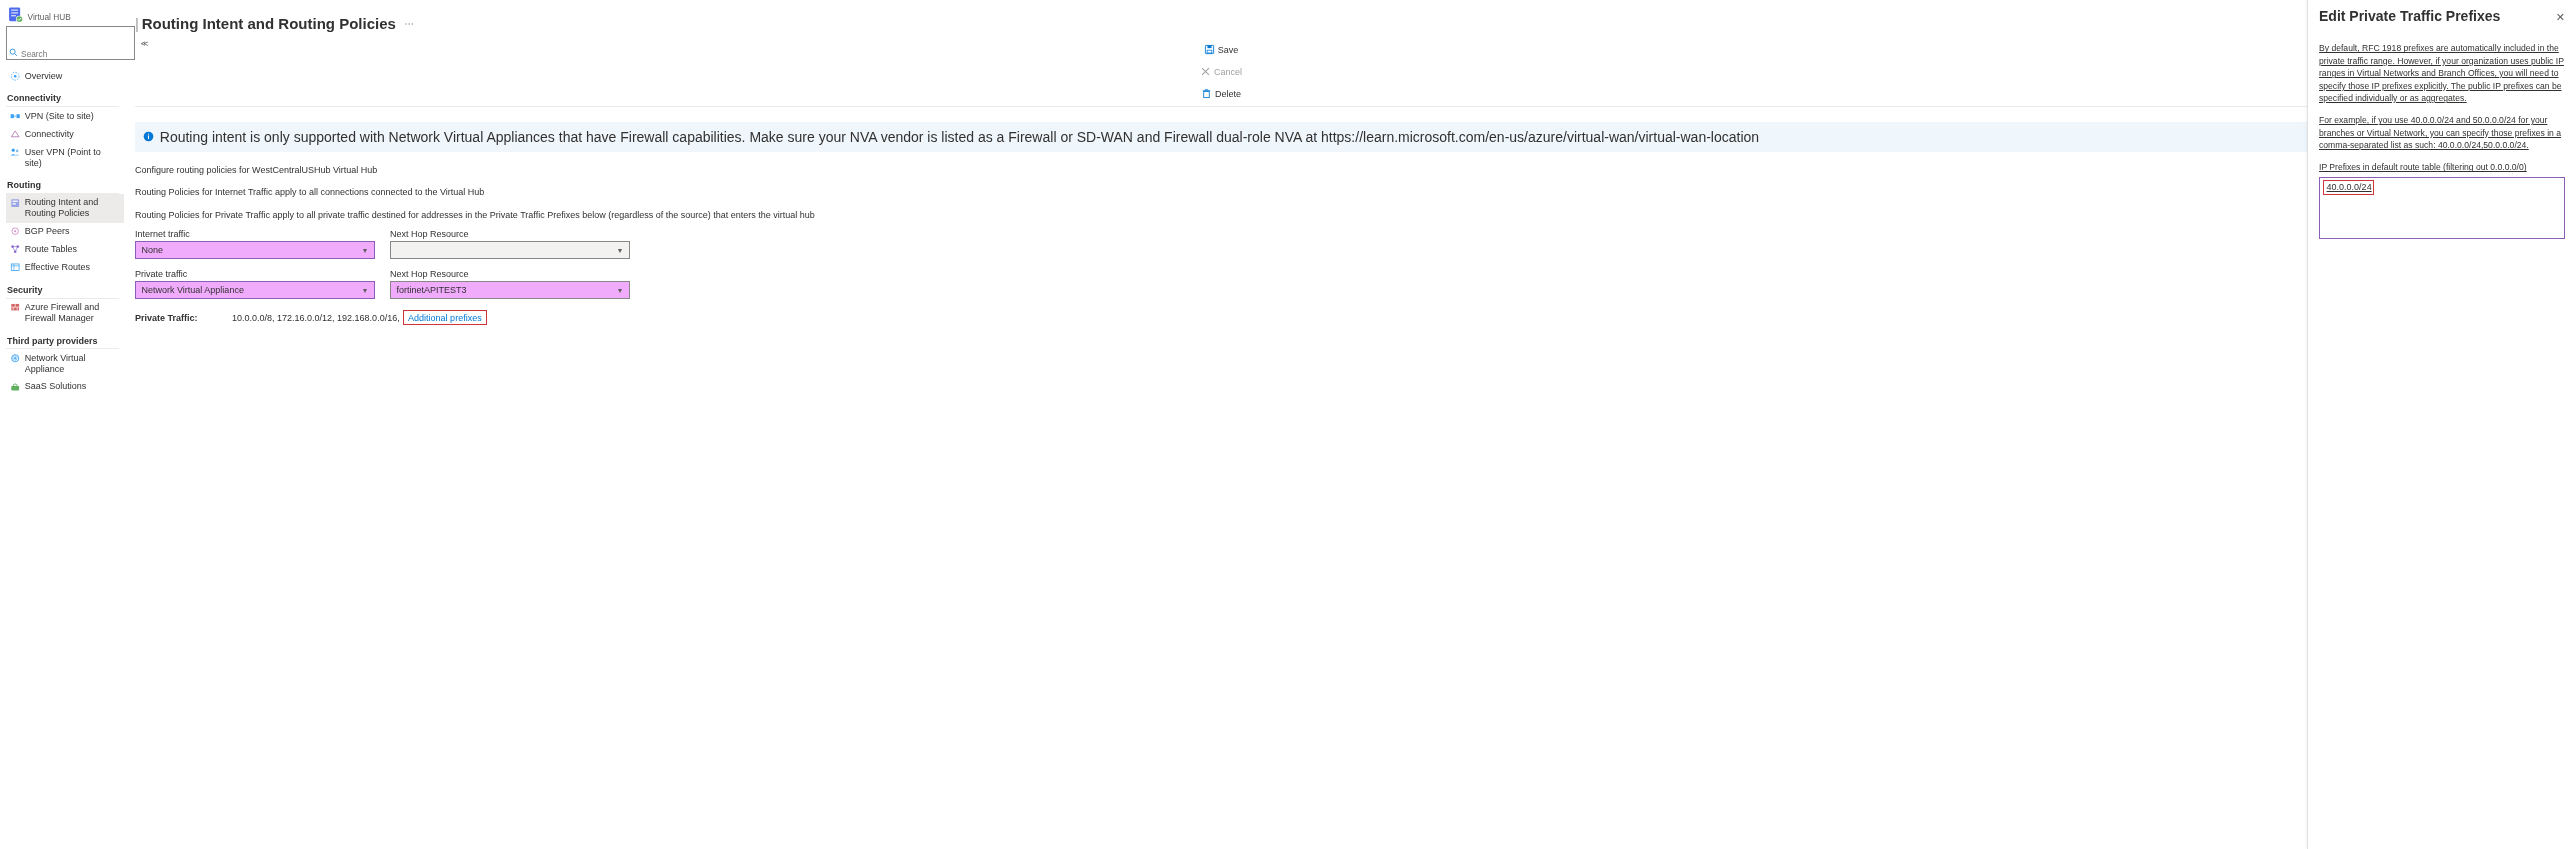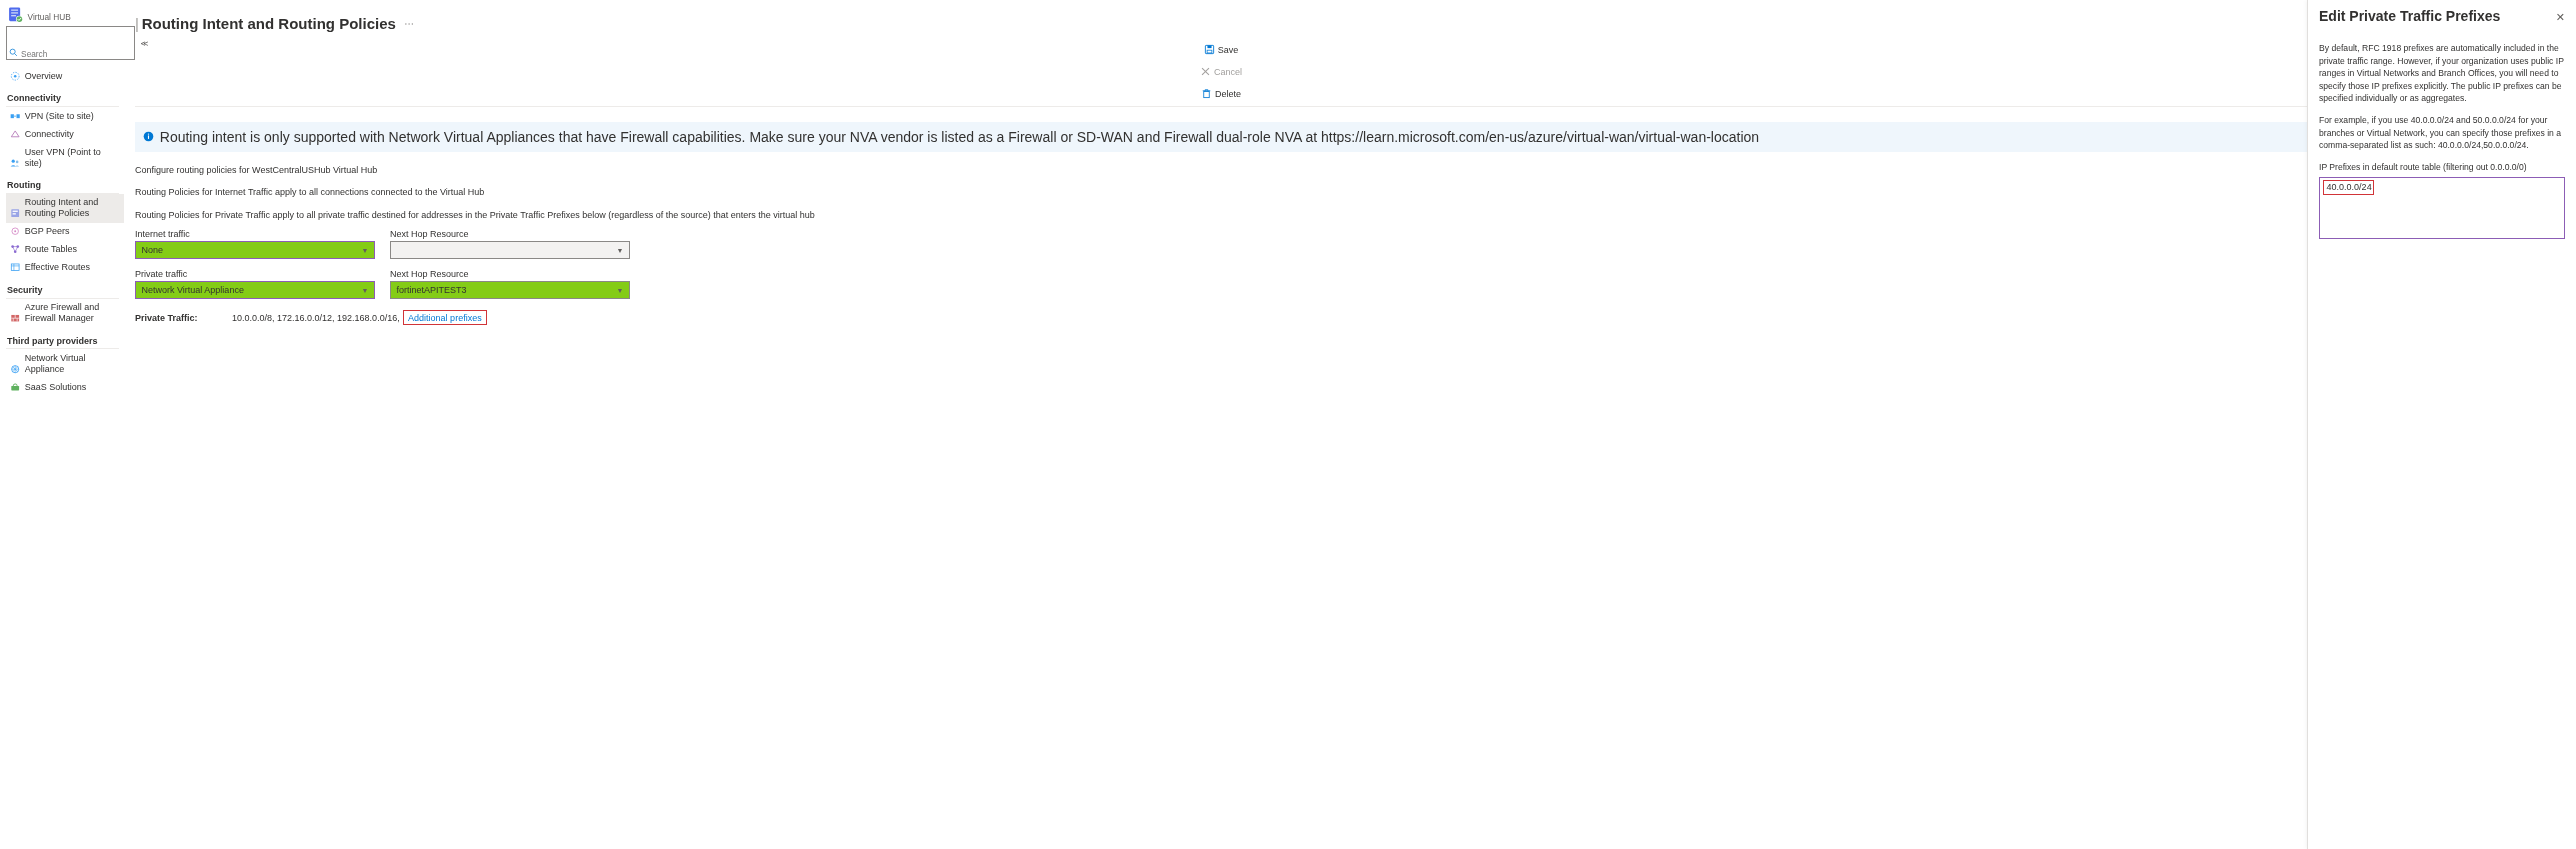--- a/index.html
+++ b/index.html
@@ -6,21 +6,21 @@
   body { font-family: "Segoe UI", Arial, sans-serif; font-size:9px; color:#323130; background:#fff; display:flex; height:100vh; overflow:hidden;}
   .sidebar { width:124px; padding:5.5px 0 0 5.5px; border-right:none; flex-shrink:0;}
   .hub-head { display:flex; align-items:center; margin-bottom:4.1px; }
   .hub-icon-wrap { width:16.6px; height:16.6px; position:relative; margin-right:4.1px; margin-left:1.4px;}
   .hub-icon-wrap svg { width:16.6px; height:16.6px; }
   .hub-name { font-size:8.3px; color:#605e5c; margin-top:5.5px;}
   .search-wrap { display:flex; align-items:center; margin:2.8px 0 7px 0;}
   .search-box { flex:1; display:flex; align-items:flex-end; border:0.7px solid #8a8886; height:34px; padding:0 2.8px; background:#fff;}
   .search-box input { border:none; outline:none; font-size:8.3px; flex:1; background:transparent;}
   .collapse-chev { margin-left:5.5px; color:#605e5c; font-size:7.6px;}
-  .menu-item { display:flex; align-items:flex-end; padding:3.5px 4.1px; font-size:9px; color:#323130; cursor:pointer; line-height:1.2;}
+  .menu-item { display:flex; align-items:flex-start; padding:3.5px 4.1px; font-size:9px; color:#323130; cursor:pointer; line-height:1.2;}
   .menu-item .mi-icon { width:11px; height:11px; margin-right:4.1px; flex-shrink:0; display:flex; align-items:center; justify-content:center;}
   .menu-item .mi-icon svg { width:10.4px; height:10.4px; }
   .menu-item.selected { background:#edebe9; }
   .section-head { font-weight:600; font-size:9px; padding:5.5px 1.4px 2.8px 1.4px; color:#323130; border-bottom:0.7px solid #edebe9; margin-right:5.5px; margin-top:2.8px;}
   .menu-text { flex:1; }
 
   .main { flex:1; padding:0 0 0 11px; display:flex; flex-direction:column; overflow:hidden;}
   .topbar { padding-top:15px; display:flex; align-items:center; }
   .pipe { font-size:15px; color:#a19f9d; margin-right:2.8px; font-weight:300;}
   .title { font-size:15px; font-weight:600; }
@@ -29,35 +29,35 @@
   .tbtn { display:flex; align-items:center; font-size:9px; cursor:pointer; }
   .tbtn .ti { width:11px; height:11px; margin-right:2.8px; display:flex; align-items:center; justify-content:center;}
   .tbtn.disabled { color:#a19f9d; }
   .hr { border-bottom:0.7px solid #edebe9; margin-top:7px; margin-right:0;}
   .infobox { background:#eff6fc; display:flex; align-items:flex-start; padding:7px 8.3px; margin-top:15px; font-size:14px; color:#323130; }
   .infobox .ii { width:11px; height:11px; margin-right:5.5px; flex-shrink:0;}
   .desc { font-size:9px; margin-top:12.4px; color:#323130;}
   .row2 { display:flex; gap:15px; margin-top:9.7px;}
   .field { width:240px; }
   .field label { font-size:9px; display:block; margin-bottom:2.1px;}
-  .select { border:0.7px solid #8a8886; height:18px; display:flex; align-items:center; justify-content:space-between; padding:0 5.5px; font-size:9px; background:#84cc16;}
+  .select { border:0.7px solid #8a8886; height:18px; display:flex; align-items:center; justify-content:space-between; padding:0 5.5px; font-size:9px; background:#f0abfc;}
   .select.purple { border:0.7px solid #8c5db5;}
   .select.disabled { background:#f3f2f1; color:#a19f9d;}
   .chev { color:#605e5c; font-size:7px;}
   .ptrow { display:flex; align-items:center; margin-top:11px;}
   .ptlabel { font-weight:600; width:97px;}
   .ptval { width:171px;}
   .linkbox { border:1.4px solid #d13438; padding:1.4px 4.1px;}
   .linkbox a { color:#0078d4; text-decoration:none; font-size:9px;}
 
   .panel { width:269px; border-left:0.7px solid #e1dfdd; padding:8.3px 11px 0 11px; flex-shrink:0; box-shadow:-1.4px 0 4.1px rgba(0,0,0,0.05); height:100vh;}
   .panel-head { display:flex; justify-content:space-between; align-items:flex-end;}
   .panel-title { font-size:14px; font-weight:600;}
   .close-x { font-size:11px; color:#605e5c; cursor:pointer; font-weight:400;}
-  .panel-body { margin-top:18px; font-size:8.6px; line-height:1.45;}
+  .panel-body { margin-top:18px; font-size:8.6px; line-height:1.45;text-decoration:underline;}
   .panel-body p { margin-bottom:9.7px;}
   .panel-label { font-size:8.6px; margin-top:2.8px;}
   .prefix-ta { border:0.7px solid #8c5db5; height:62px; width:100%; margin-top:2.8px; padding:2.8px; overflow:hidden;}
   .prefix-inner { border:1.4px solid #d13438; padding:0 2.8px; width:51px; font-size:9px;} 
 </style>
 </head>
 <body>
 
 <div class="sidebar">
   <div class="hub-head">

